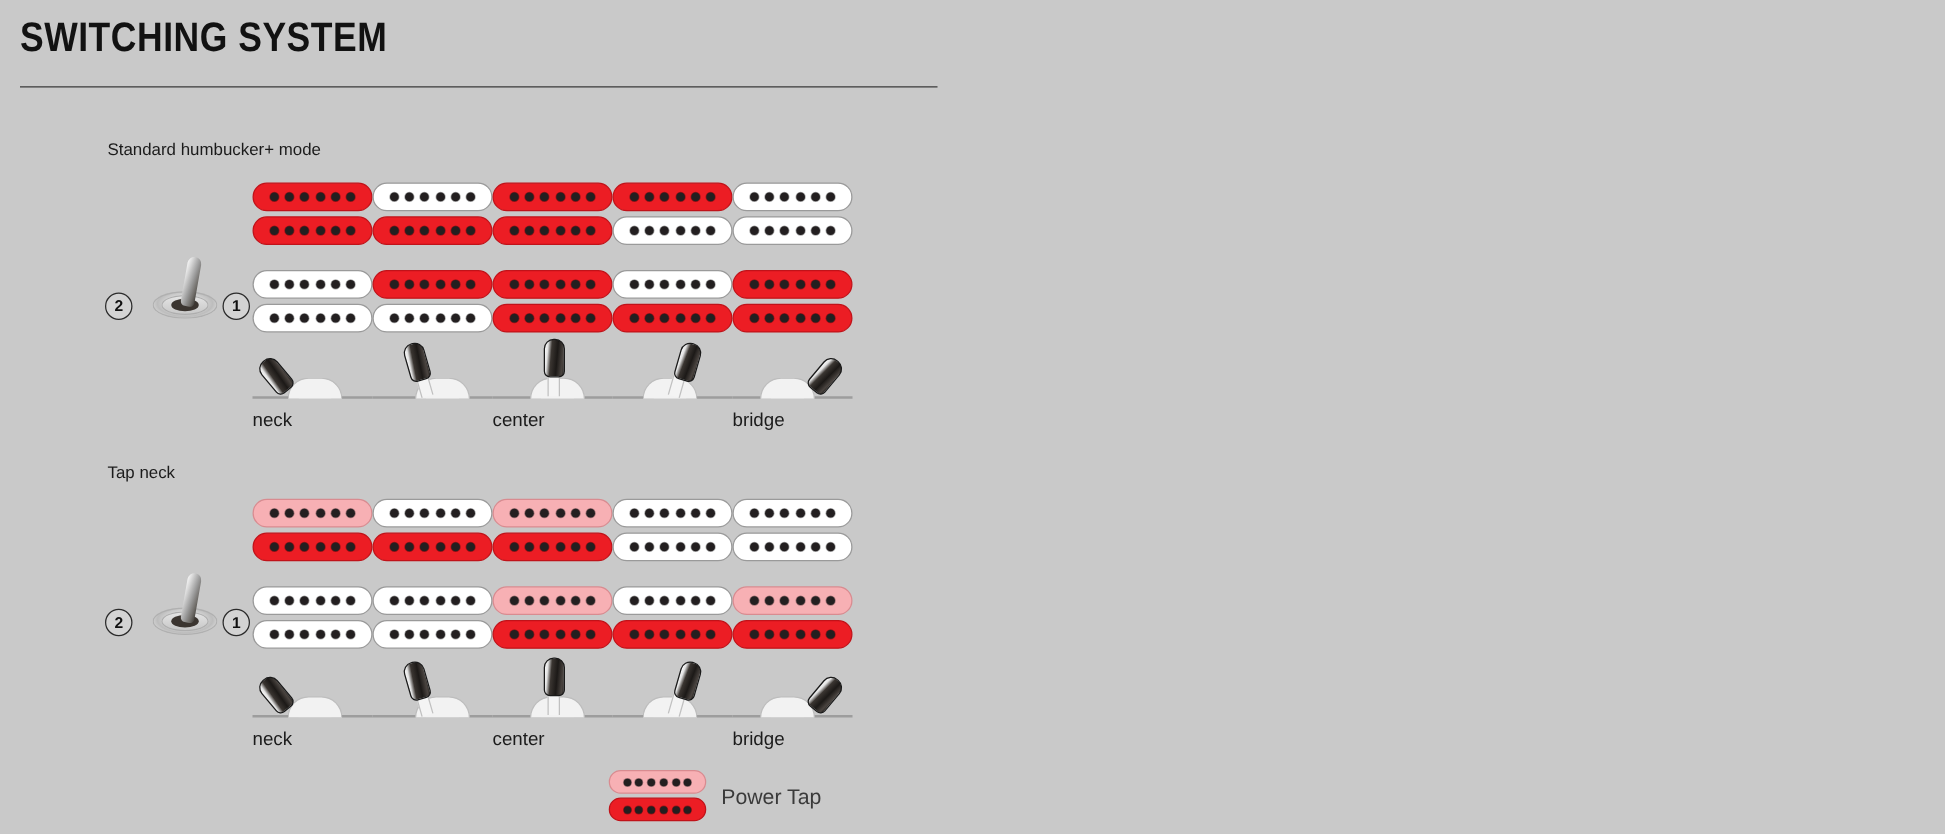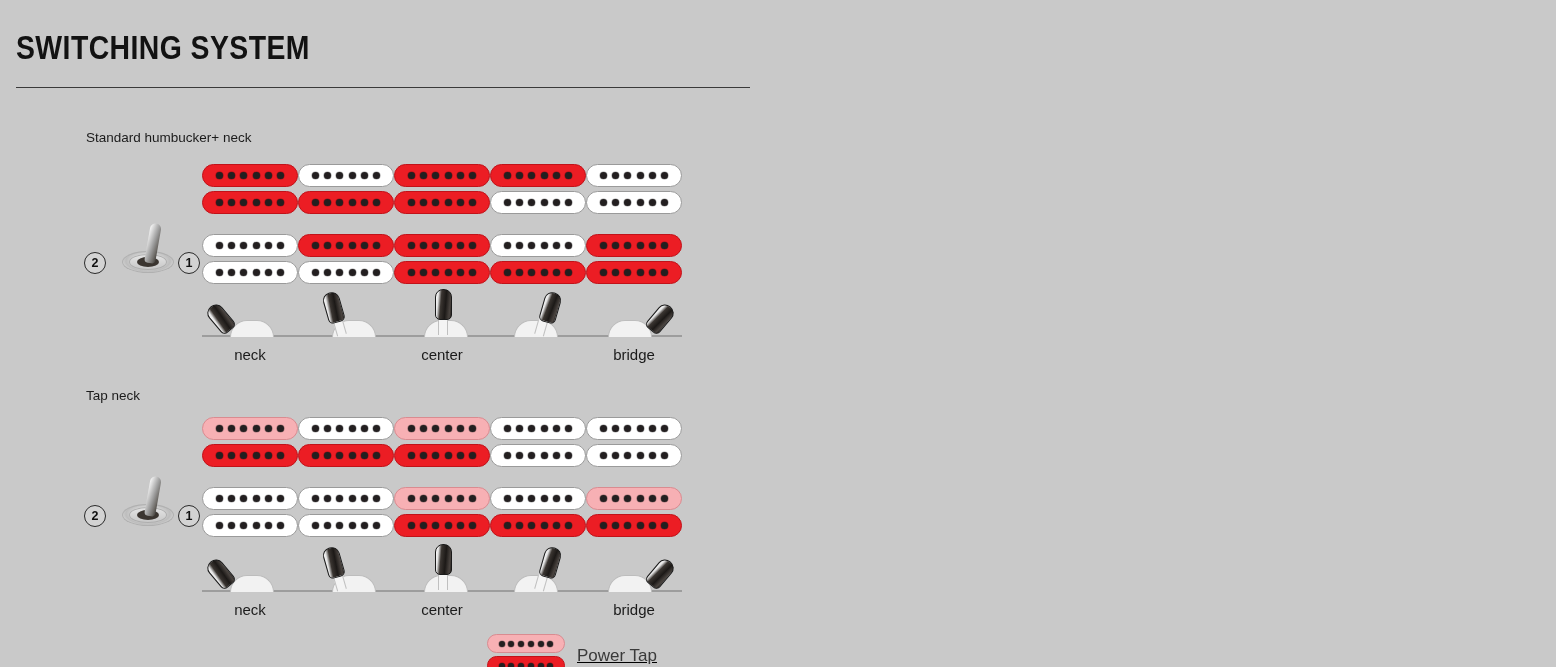--- a/index.html
+++ b/index.html
@@ -3,21 +3,21 @@
 <meta charset="utf-8">
 <style>
   html,body{margin:0;padding:0;}
   body{
     width:1556px;height:667px;
     background:#c9c9c9;
     font-family:"Liberation Sans", sans-serif;
     overflow:hidden;
     position:relative;
   }
-  .page{position:relative;width:1556px;height:530px;display:flex;margin-top:18px;}
+  .page{position:relative;width:1556px;height:530px;display:flex;}
 
   
   .panel{position:relative;box-sizing:border-box;}
   .panel-left{width:800px;height:667px;padding:0 0 0 0;}
   .panel-right{width:756px;height:667px;}
 
   .panel-title{
     font-size:33px;font-weight:bold;letter-spacing:0.5px;
     color:#121212;
     font-family:"Liberation Sans Narrow","Liberation Sans",sans-serif;
@@ -95,21 +95,21 @@
   .sel .stick{
     position:absolute;bottom:8px;width:8px;height:20px;background:#f4f4f4;
     border-left:1.3px solid #c0c0c0;border-right:1.3px solid #c0c0c0;
   }
   .sel .tip{
     position:absolute;width:15px;height:29px;border-radius:8px 8px 5px 5px;
     background:linear-gradient(95deg,#ffffff 0%,#e2e2e2 16%,#3a3531 34%,#1c1917 62%,#4a4440 88%,#2a2623 100%);
     border:1px solid #1a1a1a;
   }
   .sel-label{
-    position:absolute;font-size:15px;color:#1b1b1b;text-align:center;width:96px;
+    position:absolute;font-size:15px;color:#1b1b1b;width:96px;
     font-family:"Liberation Sans",sans-serif;
   }
 
   
   .legend{position:absolute;display:flex;align-items:center;gap:12px;}
   .legend .humb{width:78px;}
   .legend .coil{height:19px;padding:0 7px;border-radius:10px;margin-bottom:3px;}
   .legend .coil .pole{width:6px;height:6px;}
   .legend-text{font-size:17px;color:#3a3a3a;font-family:"Liberation Sans",sans-serif;}
 </style>
@@ -118,21 +118,21 @@
 
 <div class="page">
 
   <div class="panel panel-left">
     <div class="title-wrap-left">
       <div class="panel-title">SWITCHING SYSTEM</div>
     </div>
     <div class="rule rule-left"></div>
 
     <div class="sw-block" style="left:0;top:0;">
-      <div class="mode-label" style="left:86px;top:112px;">Standard humbucker+ neck</div>
+      <div class="mode-label" style="left:86px;top:112px;">Standard humbucker+ mode</div>
 
       <div class="toggle" style="left:108px;top:207px;">
         <div class="base"></div>
         <div class="ring2"></div>
         <div class="hole"></div>
         <div class="lever"></div>
       </div>
       <div class="circ-num" style="left:84px;top:234px;">2</div>
       <div class="circ-num" style="left:178px;top:234px;">1</div>
 
@@ -621,21 +621,21 @@
         <div class="ground"></div>
         <div class="mound" style="left:22px;"></div>
         <div class="tip" style="left:66px;bottom:9px;transform:rotate(40deg);"></div>
       </div>
 
       <div class="sel-label" style="left:202px;top:583px;">neck</div>
       <div class="sel-label" style="left:394px;top:583px;">center</div>
       <div class="sel-label" style="left:586px;top:583px;">bridge</div>
     </div>
 
-    <div class="legend" style="left:487px;top:616px;text-decoration:underline;">
+    <div class="legend" style="left:487px;top:616px;">
       <div class="humb">
         <div class="coil pink">
             <span class="pole"></span>
             <span class="pole"></span>
             <span class="pole"></span>
             <span class="pole"></span>
             <span class="pole"></span>
             <span class="pole"></span>
           </div>
         <div class="coil red last">

